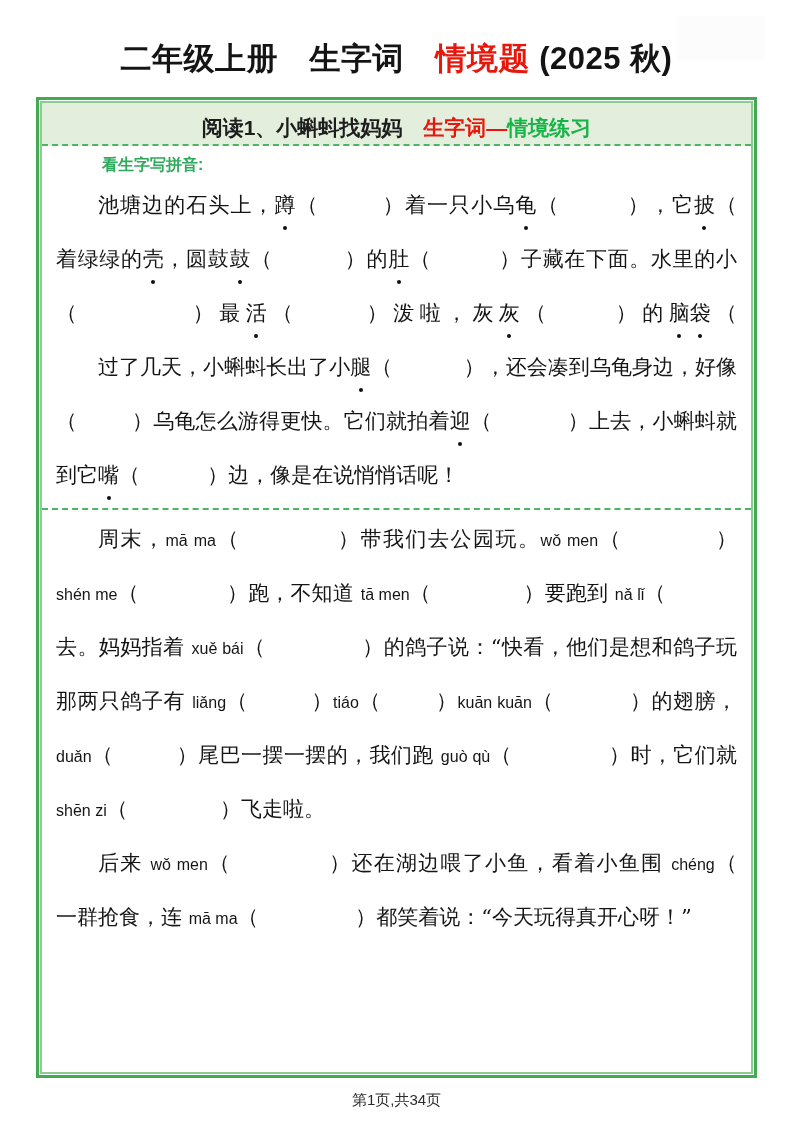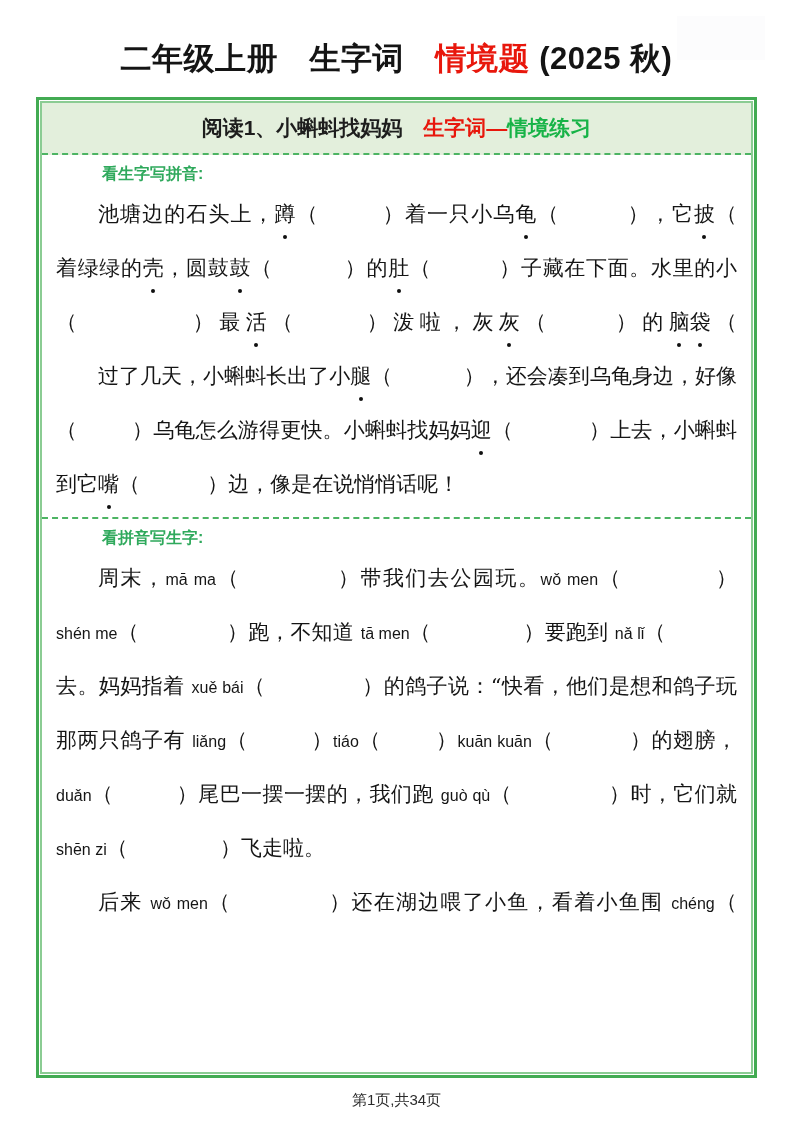--- a/index.html
+++ b/index.html
@@ -7,21 +7,21 @@
         font-family:"Liberation Sans","DejaVu Sans",sans-serif;overflow:hidden;}
   .watermark{position:absolute;top:16px;right:28px;width:88px;height:44px;background:#fcfcfd;}
   .title{margin:0;padding-top:38px;text-align:center;font-size:31px;font-weight:800;
          color:#141414;letter-spacing:.5px;white-space:nowrap;}
   .title .red{color:#e8170c;}
   .box{position:absolute;left:36px;right:36px;top:97px;bottom:44px;
        border:3px solid #42ab52;background:#ffffff;}
   .box-inner{position:absolute;left:1px;right:1px;top:1px;bottom:1px;
              border:2px solid #8bcc93;display:flex;flex-direction:column;overflow:hidden;}
   .box-header{background:#e3efdc;text-align:center;font-size:21px;font-weight:700;
-              padding:11px 0 11px;border-bottom:2px dashed #4db463;color:#1d1d1d;}
+              padding:11px 0 2px;border-bottom:2px dashed #4db463;color:#1d1d1d;}
   .box-header .red{color:#e8170c;}
   .box-header .green{color:#17b347;}
   .section-label{color:#2fa95c;font-size:16px;font-weight:700;padding:9px 12px 0;margin-left:48px;}
   .content{padding:2px 14px 0;font-size:21px;color:#151515;}
   .line{line-height:54px;height:54px;text-align:justify;overflow:hidden;}
   .line.just{text-align-last:justify;}
   .line.indent{text-indent:2em;}
   .cn{font-family:"DejaVu Serif","Liberation Serif",serif;}
   .py{font-family:"Liberation Sans","DejaVu Sans",sans-serif;font-size:16px;}
   .blank{font-family:"DejaVu Serif","Liberation Serif",serif;}
@@ -45,35 +45,35 @@
     <div class="box-inner">
       <div class="box-header"><span>阅读1、小蝌蚪找妈妈　</span><span class="red">生字词—</span><span class="green">情境练习</span></div>
       <div id="sections">
           <div>
             <div class="section-label">看生字写拼音:</div>
             <div class="content">
               <div class="line just indent"><span class="cn">池塘边的石头上，</span><span class="cn dot">蹲</span><span class="blank">（<span class="gap" style="width: 3em;"></span>）</span><span class="cn">着一只小乌</span><span class="cn dot">龟</span><span class="blank">（<span class="gap" style="width: 3.2em;"></span>）</span><span class="cn">，它</span><span class="cn dot">披</span><span class="blank">（<span class="gap" style="width: 2.6em;"></span>）</span></div>
               <div class="line just"><span class="cn">着绿绿的</span><span class="cn dot">壳</span><span class="cn">，圆鼓</span><span class="cn dot">鼓</span><span class="blank">（<span class="gap" style="width: 3.4em;"></span>）</span><span class="cn">的</span><span class="cn dot">肚</span><span class="blank">（<span class="gap" style="width: 3.2em;"></span>）</span><span class="cn">子藏在下面。水里的小</span></div>
               <div class="line just"><span class="blank">（<span class="gap" style="width: 5em;"></span>）</span><span class="cn">最</span><span class="cn dot">活</span><span class="blank">（<span class="gap" style="width: 3em;"></span>）</span><span class="cn">泼啦，灰</span><span class="cn dot">灰</span><span class="blank">（<span class="gap" style="width: 2.8em;"></span>）</span><span class="cn">的</span><span class="cn dot">脑</span><span class="cn dot">袋</span><span class="blank">（<span class="gap" style="width: 5.2em;"></span>）</span></div>
               <div class="line just indent"><span class="cn">过了几天，小蝌蚪长出了小</span><span class="cn dot">腿</span><span class="blank">（<span class="gap" style="width: 3.4em;"></span>）</span><span class="cn">，还会凑到乌龟身边，好像在</span></div>
-              <div class="line just"><span class="blank">（<span class="gap" style="width: 2.6em;"></span>）</span><span class="cn">乌龟怎么游得更快。小蝌蚪找妈妈</span><span class="cn dot">迎</span><span class="blank">（<span class="gap" style="width: 3.6em;"></span>）</span><span class="cn">上去，小蝌蚪就凑</span></div>
+              <div class="line just"><span class="blank">（<span class="gap" style="width: 2.6em;"></span>）</span><span class="cn">乌龟怎么游得更快。它们就拍着</span><span class="cn dot">迎</span><span class="blank">（<span class="gap" style="width: 3.6em;"></span>）</span><span class="cn">上去，小蝌蚪就凑</span></div>
               <div class="line"><span class="cn">到它</span><span class="cn dot">嘴</span><span class="blank">（<span class="gap" style="width: 3.2em;"></span>）</span><span class="cn">边，像是在说悄悄话呢！</span></div>
             </div>
           </div>
           <div class="divider"></div>
           <div>
-            <div class="section-label">看拼音写生字:</div>
             <div class="content">
               <div class="line just indent"><span class="cn">周末，</span><span class="py">mā ma</span><span class="blank">（<span class="gap" style="width: 4.6em;"></span>）</span><span class="cn">带我们去公园玩。</span><span class="py">wǒ men</span><span class="blank">（<span class="gap" style="width: 4.4em;"></span>）</span></div>
               <div class="line just"><span class="py">shén me</span><span class="blank">（<span class="gap" style="width: 4.2em;"></span>）</span><span class="cn">跑，不知道 </span><span class="py">tā men</span><span class="blank">（<span class="gap" style="width: 4.4em;"></span>）</span><span class="cn">要跑到 </span><span class="py">nǎ lǐ</span><span class="blank">（<span class="gap" style="width: 3.4em;"></span>）</span></div>
               <div class="line just"><span class="cn">去。妈妈指着 </span><span class="py">xuě bái</span><span class="blank">（<span class="gap" style="width: 4.6em;"></span>）</span><span class="cn">的鸽子说：“快看，他们是想和鸽子玩呢！”</span></div>
               <div class="line just"><span class="cn">那两只鸽子有 </span><span class="py">liǎng</span><span class="blank">（<span class="gap" style="width: 3em;"></span>）</span><span class="py">tiáo</span><span class="blank">（<span class="gap" style="width: 2.6em;"></span>）</span><span class="py">kuān kuān</span><span class="blank">（<span class="gap" style="width: 3.6em;"></span>）</span><span class="cn">的翅膀，</span></div>
               <div class="line just"><span class="py">duǎn</span><span class="blank">（<span class="gap" style="width: 3em;"></span>）</span><span class="cn">尾巴一摆一摆的，我们跑 </span><span class="py">guò qù</span><span class="blank">（<span class="gap" style="width: 4.6em;"></span>）</span><span class="cn">时，它们就拍着</span></div>
               <div class="line"><span class="py">shēn zi</span><span class="blank">（<span class="gap" style="width: 4.4em;"></span>）</span><span class="cn">飞走啦。</span></div>
               <div class="line just indent"><span class="cn">后来 </span><span class="py">wǒ men</span><span class="blank">（<span class="gap" style="width: 4.6em;"></span>）</span><span class="cn">还在湖边喂了小鱼，看着小鱼围 </span><span class="py">chéng</span><span class="blank">（<span class="gap" style="width: 2.6em;"></span>）</span></div>
+              <div class="line"><span class="cn">一群抢食，连 </span><span class="py">mā ma</span><span class="blank">（<span class="gap" style="width: 4.6em;"></span>）</span><span class="cn">都笑着说：“今天玩得真开心呀！”</span></div>
             </div>
           </div>
         </div>
     </div>
   </div>
 
   <div class="footer">第1页,共34页</div>
 </div>
 
 </body></html>

